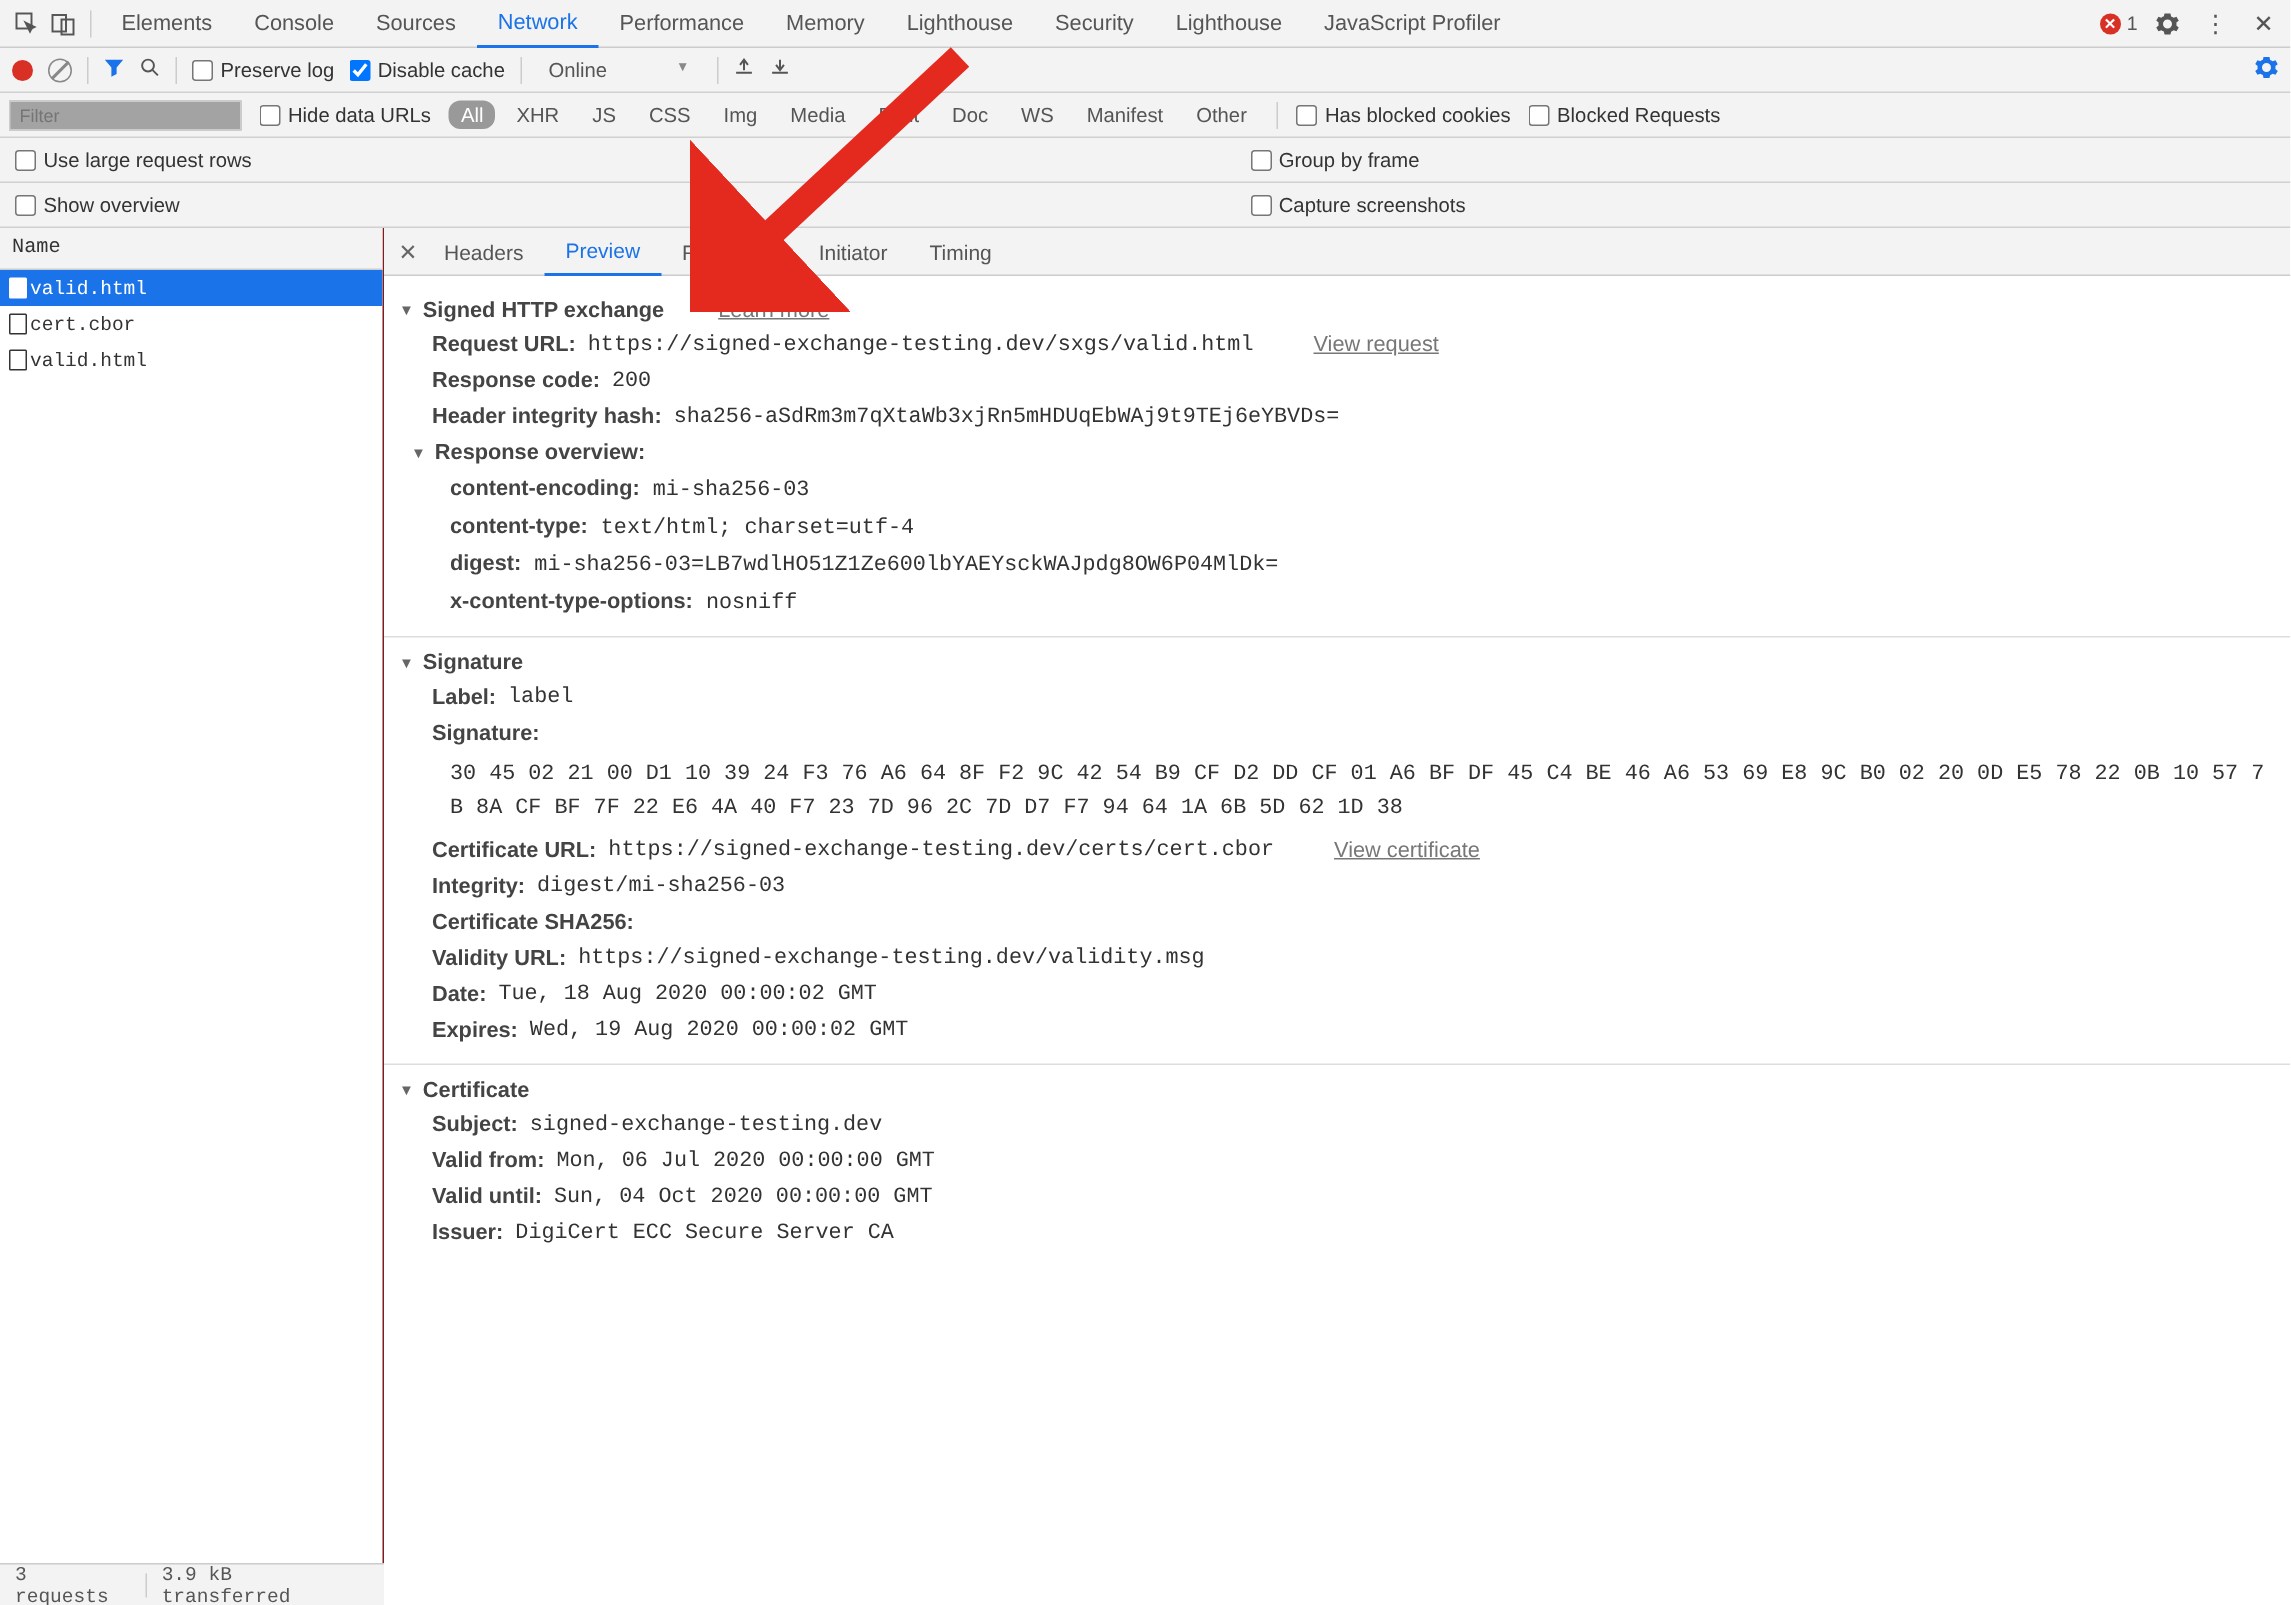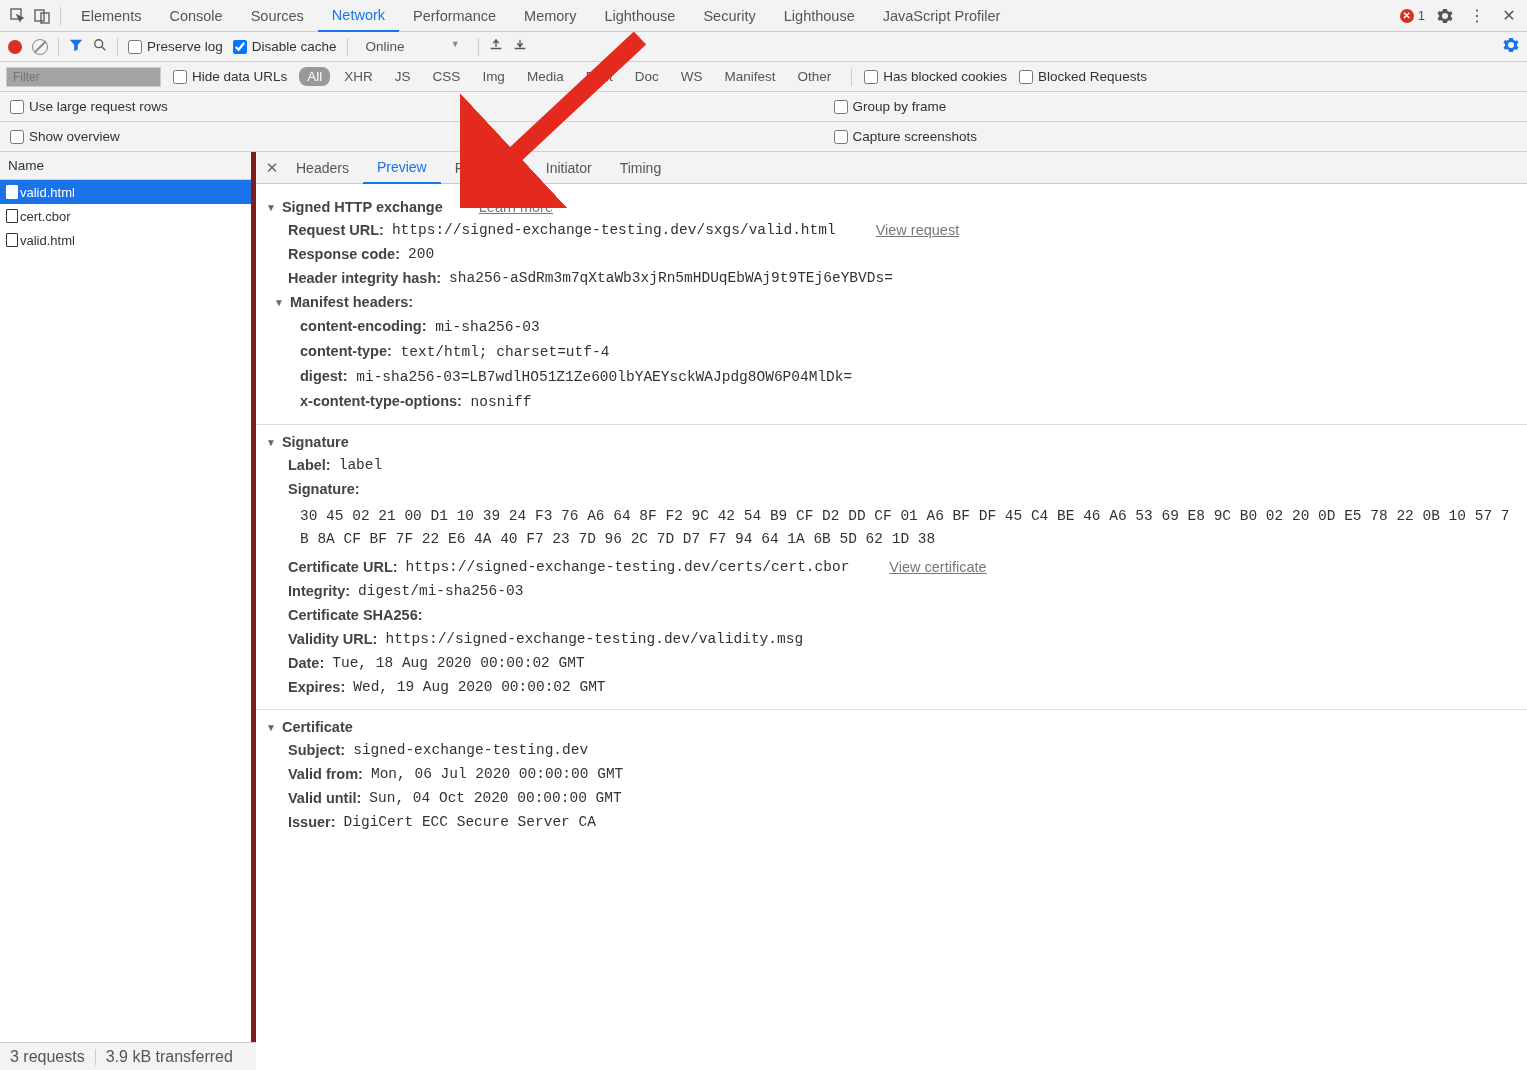--- a/index.html
+++ b/index.html
@@ -37,21 +37,21 @@
 .type-pill.all { background: #999; color: #fff; border-radius: 8px; padding: 2px 8px; }
 .filter-bar .sep { width: 1px; height: 18px; background: #ccc; }
 
 
 .options-row { display: flex; height: 30px; background: #f3f3f3; border-bottom: 1px solid #d0d0d0; padding: 0 10px; align-items: center; font-size: 13.5px; color: #333; }
 .options-row .half { flex: 1; display: flex; align-items: center; gap: 6px; }
 .options-row .half:last-child { padding-left: 140px; }
 
 
 .main { display: flex; height: calc(1070px - 32px - 30px - 30px - 30px - 30px - 28px); }
-.left-pane { width: 256px; border-right: 5px solid #7f1d1d; display: flex; flex-direction: column; }
+.left-pane { width: 256px; border-right: 1px solid #7f1d1d; display: flex; flex-direction: column; font-family: Liberation Mono, monospace; }
 .name-header { height: 28px; background: #f3f3f3; border-bottom: 1px solid #ccc; display: flex; align-items: center; padding: 0 8px; font-size: 13.5px; color: #333; }
 .req-list { flex: 1; overflow: auto; }
 .req-item { height: 24px; display: flex; align-items: center; padding: 0 6px; gap: 2px; font-size: 13px; color: #333; cursor: pointer; }
 .req-item.selected { background: #1a73e8; color: #fff; }
 .file-icon { width: 12px; height: 14px; border: 1px solid currentColor; border-radius: 1px; position: relative; flex-shrink: 0; }
 .req-item.selected .file-icon { border-color: #fff; background: #fff; }
 
 
 .right-pane { flex: 1; display: flex; flex-direction: column; overflow: hidden; }
 .detail-tabs { height: 32px; background: #f3f3f3; border-bottom: 1px solid #ccc; display: flex; align-items: center; padding: 0 6px; gap: 0; }
@@ -67,21 +67,21 @@
 .kv { padding: 4px 0 4px 22px; display: flex; gap: 8px; align-items: flex-start; font-size: 14.5px; flex-wrap: wrap; }
 .kv .k { font-weight: 600; color: #444; }
 .kv .v { color: #333; }
 .kv .link { color: #777; text-decoration: underline; margin-left: 32px; cursor: pointer; }
 .sub-header { padding: 4px 0 4px 8px; display: flex; align-items: center; gap: 6px; font-weight: 600; color: #444; font-size: 14.5px; cursor: pointer; }
 .sub-kv { padding: 4px 0 4px 34px; font-size: 14.5px; }
 .sub-kv .k { font-weight: 600; color: #444; }
 .hex-block { padding: 4px 0 4px 34px; font-size: 14.5px; line-height: 1.6; word-break: break-all; }
 
 
-.status-bar { height: 28px; background: #f3f3f3; border-top: 1px solid #ccc; display: flex; align-items: center; padding: 0 10px; gap: 10px; font-size: 16px; color: #555; position: absolute; bottom: 0; left: 0; width: 256px; }
+.status-bar { height: 28px; background: #f3f3f3; border-top: 1px solid #ccc; display: flex; align-items: center; padding: 0 10px; gap: 10px; font-size: 13px; color: #555; position: absolute; bottom: 0; left: 0; width: 256px; }
 .status-bar .sep { width: 1px; height: 16px; background: #ccc; }
 
 
 .arrow-annot { position: absolute; left: 460px; top: 28px; pointer-events: none; z-index: 100; }
 </style>
 </head>
 <body>
 
 <div class="tabs-bar">
   <span class="icon-btn">
@@ -281,21 +281,21 @@
         <div class="kv">
             <span class="k">Response code:</span>
             <span class="v mono">200</span>
           </div>
         <div class="kv">
             <span class="k">Header integrity hash:</span>
             <span class="v mono">sha256-aSdRm3m7qXtaWb3xjRn5mHDUqEbWAj9t9TEj6eYBVDs=</span>
           </div>
         <div class="sub-header">
             <span class="tri">▼</span>
-            <span>Manifest headers:</span>
+            <span>Response overview:</span>
           </div>
         <div id="resp-headers">
             <div class="sub-kv"><span class="k">content-encoding:</span><span class="v mono"> mi-sha256-03</span></div>
             <div class="sub-kv"><span class="k">content-type:</span><span class="v mono"> text/html; charset=utf-4</span></div>
             <div class="sub-kv"><span class="k">digest:</span><span class="v mono"> mi-sha256-03=LB7wdlHO51Z1Ze600lbYAEYsckWAJpdg8OW6P04MlDk=</span></div>
             <div class="sub-kv"><span class="k">x-content-type-options:</span><span class="v mono"> nosniff</span></div>
           </div>
       </div>
 
       <div class="section">

